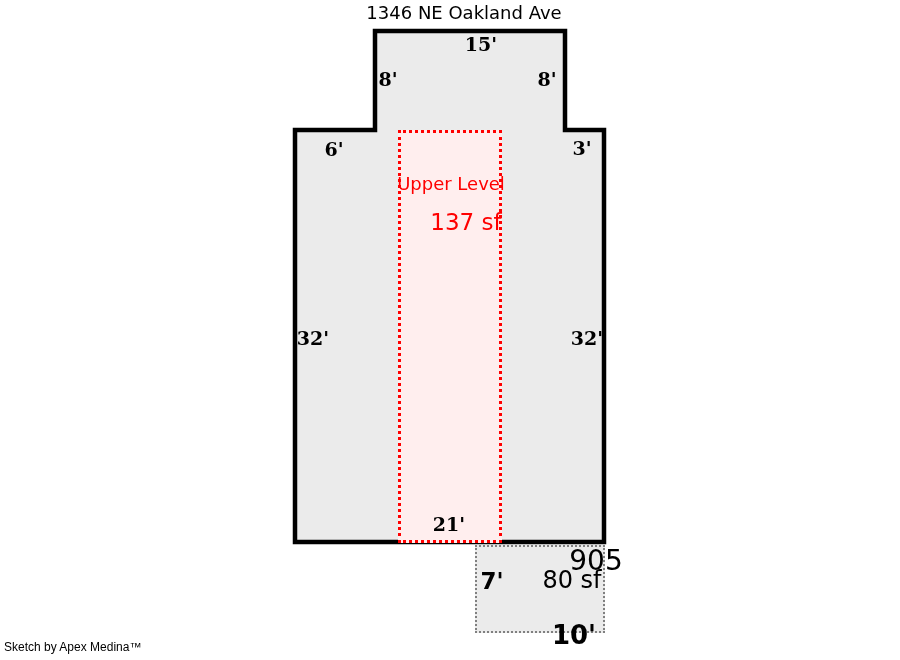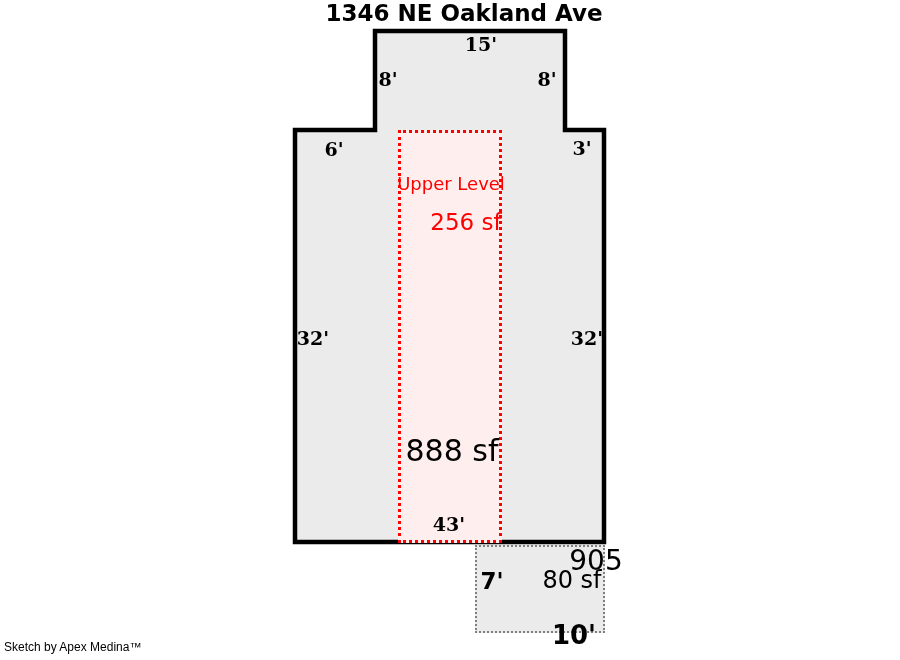--- a/index.html
+++ b/index.html
@@ -41,23 +41,22 @@
     border: 2px dotted var(--porch-border, #808080);
   }
   .lbl {
     position: absolute;
     transform: translate(-50%, -50%);
     white-space: nowrap;
     color: #000000;
     line-height: 1.05;
   }
   .title {
-    font-size: 23px;
+    font-size: 18px;
     letter-spacing: 0px;
-    font-weight: bold;
   }
   .dim {
     font-family: "DejaVu Serif", serif;
     font-weight: 700;
     font-size: 19px;
   }
   .big {
     font-size: 30px;
   }
   .red-lbl {
@@ -98,26 +97,25 @@
 
   <div class="lbl title" style="left:464px; top:13px;">1346 NE Oakland Ave</div>
 
   <div class="lbl dim" style="left:469px; top:45px;margin-left:12px;">15'</div>
   <div class="lbl dim" style="left:388px; top:80px;">8'</div>
   <div class="lbl dim" style="left:547px; top:80px;">8'</div>
   <div class="lbl dim" style="left:334px; top:150px;">6'</div>
   <div class="lbl dim" style="left:582px; top:149px;">3'</div>
   <div class="lbl dim" style="left:313px; top:339px;">32'</div>
   <div class="lbl dim" style="left:587px; top:339px;">32'</div>
-  <div class="lbl dim" style="left:449px; top:525px;">43'</div>
+  <div class="lbl dim" style="left:449px; top:525px;">21'</div>
 
   <div class="lbl red-lbl upper-label" style="left:451px; top:184px;">Upper Level</div>
-  <div class="lbl red-lbl upper-area" style="left:466px; top:222px;">256 sf</div>
+  <div class="lbl red-lbl upper-area" style="left:466px; top:222px;">137 sf</div>
 
-  <div class="lbl big" style="left:452px; top:451px;">888 sf</div>
 
   <div class="lbl porch-number" style="left:596px; top:561px;">905</div>
   <div class="lbl porch-area" style="left:572px; top:581px;">80 sf</div>
   <div class="lbl porch-dim porch-h" style="left:492px; top:581px;">7'</div>
   <div class="lbl porch-dim porch-w" style="left:538px; top:636px;margin-left:36px;">10'</div>
 
   <div class="lbl footer">Sketch by Apex Medina™</div>
 
 </div>
 

